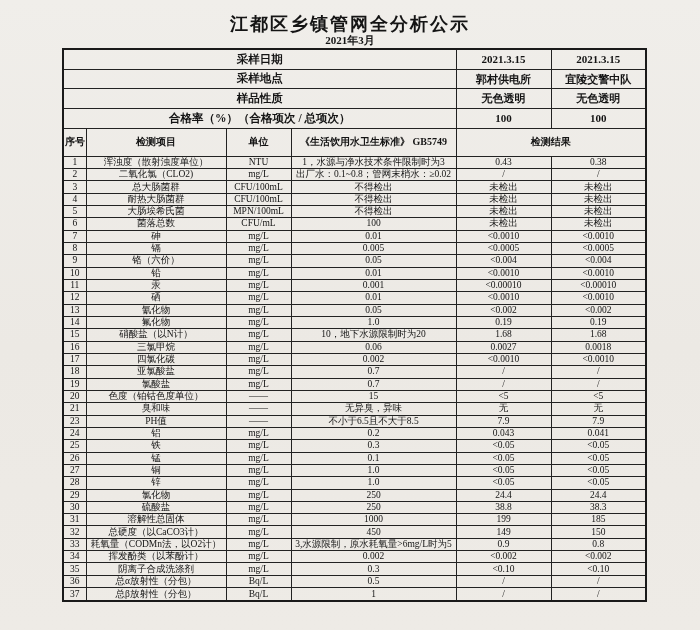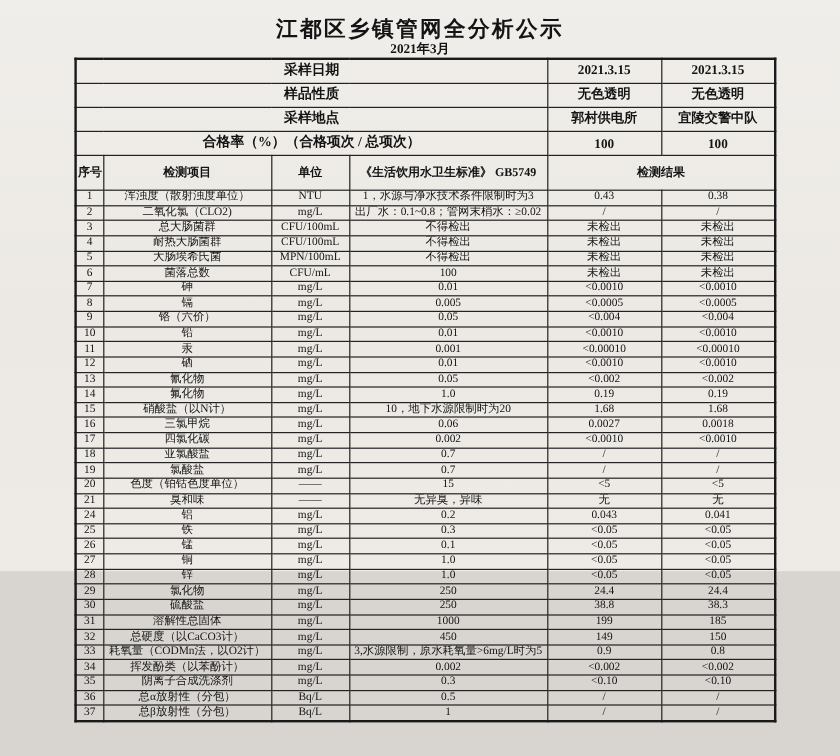--- a/index.html
+++ b/index.html
@@ -2,21 +2,21 @@
 <html><head>
 <meta charset="utf-8">
 <style>
   html,body{margin:0;padding:0;}
   body{
     width:700px;height:630px;overflow:hidden;
     font-family:"Liberation Serif","DejaVu Serif",serif;
     background:#d8d5d1;
   }
   .paper{
-    position:relative;width:700px;height:476px;
+    position:relative;width:700px;height:630px;
     background:linear-gradient(180deg,#f0eeea 0%,#ece9e4 55%,#eeebe6 100%);
     color:#141414;
   }
   .doc-title{
     position:absolute;top:12px;left:0;width:700px;
     text-align:center;font-size:18px;font-weight:bold;letter-spacing:2px;
   }
   .doc-subtitle{
     position:absolute;top:33px;left:0;width:700px;
     text-align:center;font-size:11px;font-weight:bold;
@@ -62,28 +62,28 @@
       <col style="width:95px">
       <col style="width:95px">
     </colgroup>
     <tbody>
       <tr class="info-row">
         <td colspan="4">采样日期</td>
         <td class="info-value">2021.3.15</td>
         <td class="info-value">2021.3.15</td>
       </tr>
       <tr class="info-row">
+        <td colspan="4">采样地点</td>
+        <td class="info-value">郭村供电所</td>
+        <td class="info-value">宜陵交警中队</td>
+      </tr>
+      <tr class="info-row">
         <td colspan="4">样品性质</td>
         <td class="info-value">无色透明</td>
         <td class="info-value">无色透明</td>
-      </tr>
-      <tr class="info-row">
-        <td colspan="4">采样地点</td>
-        <td class="info-value">郭村供电所</td>
-        <td class="info-value">宜陵交警中队</td>
       </tr>
       <tr class="info-row">
         <td colspan="4">合格率（%）（合格项次 / 总项次）</td>
         <td class="info-value">100</td>
         <td class="info-value">100</td>
       </tr>
       <tr class="col-head">
         <td>序号</td>
         <td>检测项目</td>
         <td>单位</td>
@@ -254,20 +254,28 @@
         </tr>
         <tr>
           <td class="c-idx">21</td>
           <td class="c-item">臭和味</td>
           <td class="c-unit">——</td>
           <td class="c-std">无异臭，异味</td>
           <td class="c-res">无</td>
           <td class="c-res">无</td>
         </tr>
         <tr>
+          <td class="c-idx">23</td>
+          <td class="c-item">PH值</td>
+          <td class="c-unit">——</td>
+          <td class="c-std">不小于6.5且不大于8.5</td>
+          <td class="c-res">7.9</td>
+          <td class="c-res">7.9</td>
+        </tr>
+        <tr>
           <td class="c-idx">24</td>
           <td class="c-item">铝</td>
           <td class="c-unit">mg/L</td>
           <td class="c-std">0.2</td>
           <td class="c-res">0.043</td>
           <td class="c-res">0.041</td>
         </tr>
         <tr>
           <td class="c-idx">25</td>
           <td class="c-item">铁</td>

